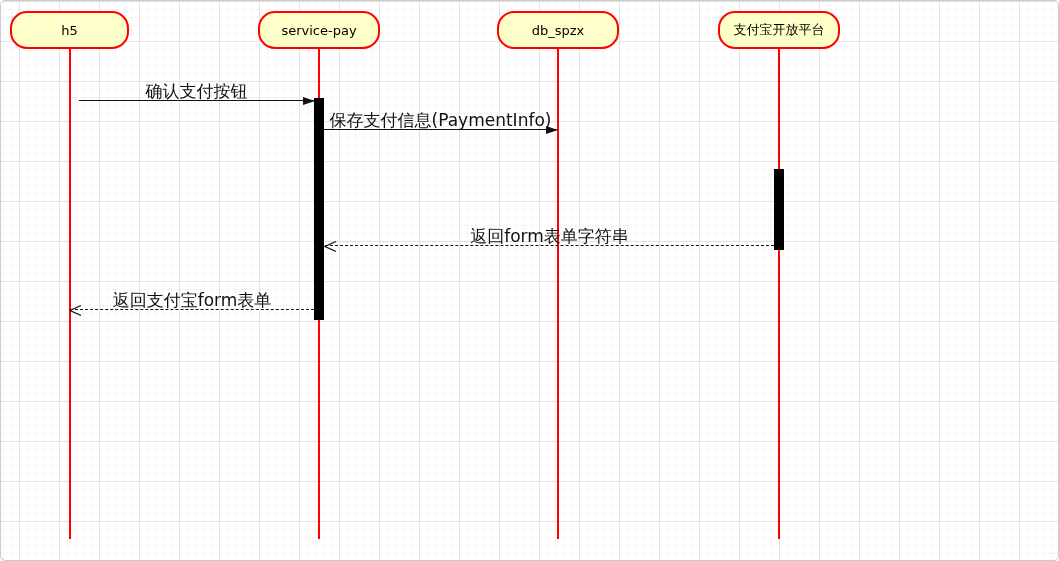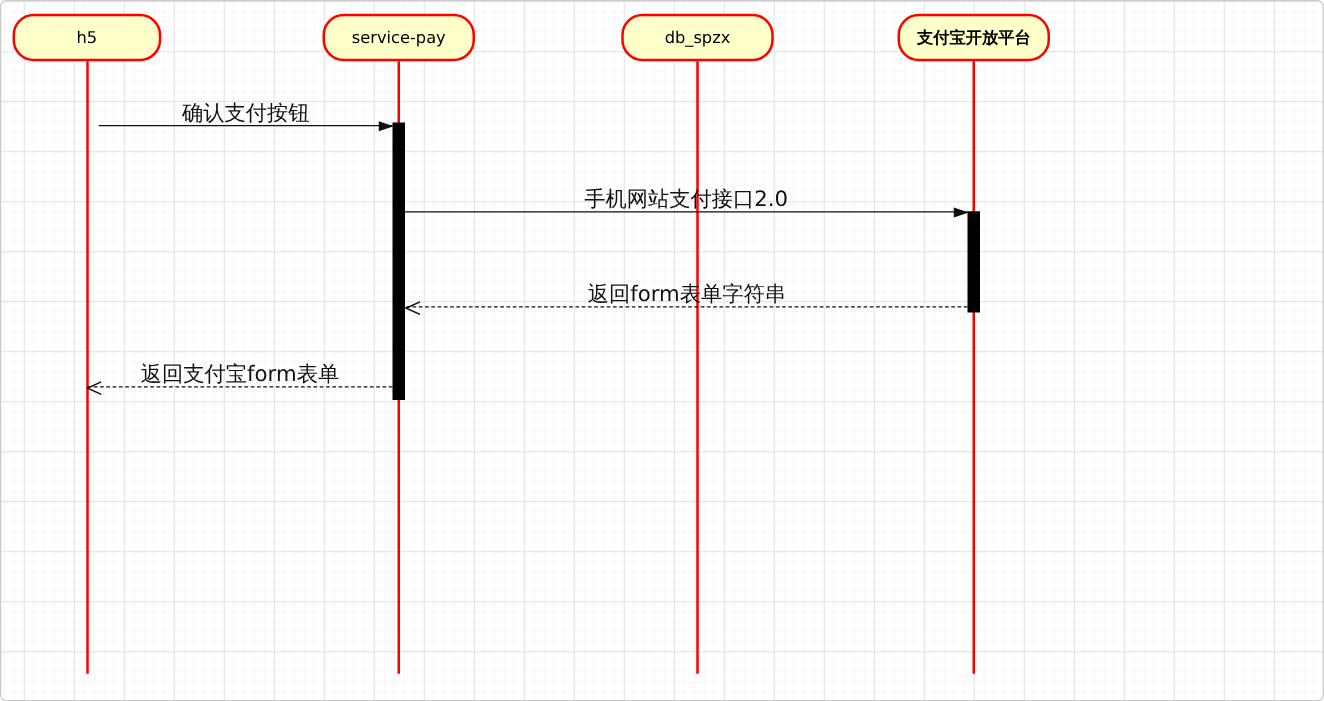--- a/index.html
+++ b/index.html
@@ -96,32 +96,32 @@
     </div>
     <div class="lifeline" style="left: 317px;"></div>
     <div class="actor-box" style="left: 257px; width: 122px;">
       <div class="actor-label">service-pay</div>
     </div>
     <div class="lifeline" style="left: 556px;"></div>
     <div class="actor-box" style="left: 496px; width: 122px; text-align: right;">
       <div class="actor-label">db_spzx</div>
     </div>
     <div class="lifeline" style="left: 777px;"></div>
-    <div class="actor-box" style="left: 717px; width: 122px; font-weight: bold;">
+    <div class="actor-box" style="left: 717px; width: 122px;">
       <div class="actor-label">支付宝开放平台</div>
     </div>
     <div class="activation" style="left: 313px; top: 97px; height: 222px;"></div>
     <div class="activation" style="left: 773px; top: 168px; height: 81px;"></div>
     <div class="msg" style="left: 78px; top: 80px; width: 235px;">
       <div class="msg-label">确认支付按钮</div>
       <div class="msg-line solid"></div>
       <div class="arr-right"></div>
     </div>
-    <div class="msg" style="left: 323px; top: 149px; width: 450px;">
-      <div class="msg-label">手机网站支付接口2.0</div>
+    <div class="msg" style="left: 323px; top: 109px; width: 233px;">
+      <div class="msg-label">保存支付信息(PaymentInfo)</div>
       <div class="msg-line solid"></div>
       <div class="arr-right"></div>
     </div>
     <div class="msg" style="left: 69px; top: 289px; width: 244px;">
       <div class="msg-label">返回支付宝form表单</div>
       <div class="msg-line dashed"></div>
       <div class="arr-left">
         <svg width="13" height="13" viewBox="0 0 13 13">
           <path d="M12 1.5 L1 6.5 L12 11.5" fill="none" stroke="currentColor" stroke-width="1.3"></path>
         </svg>

